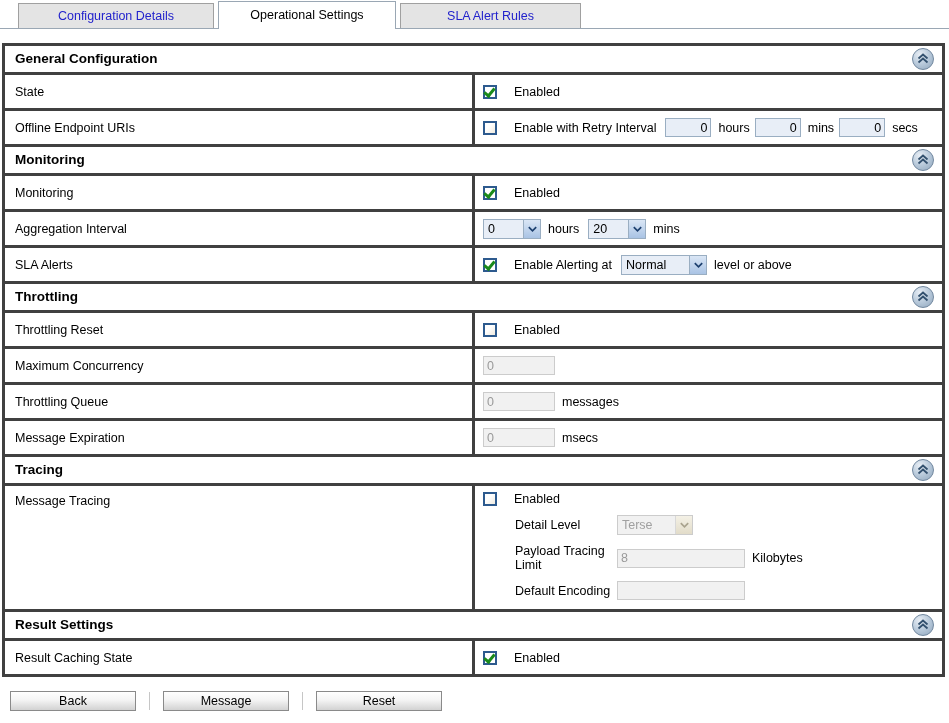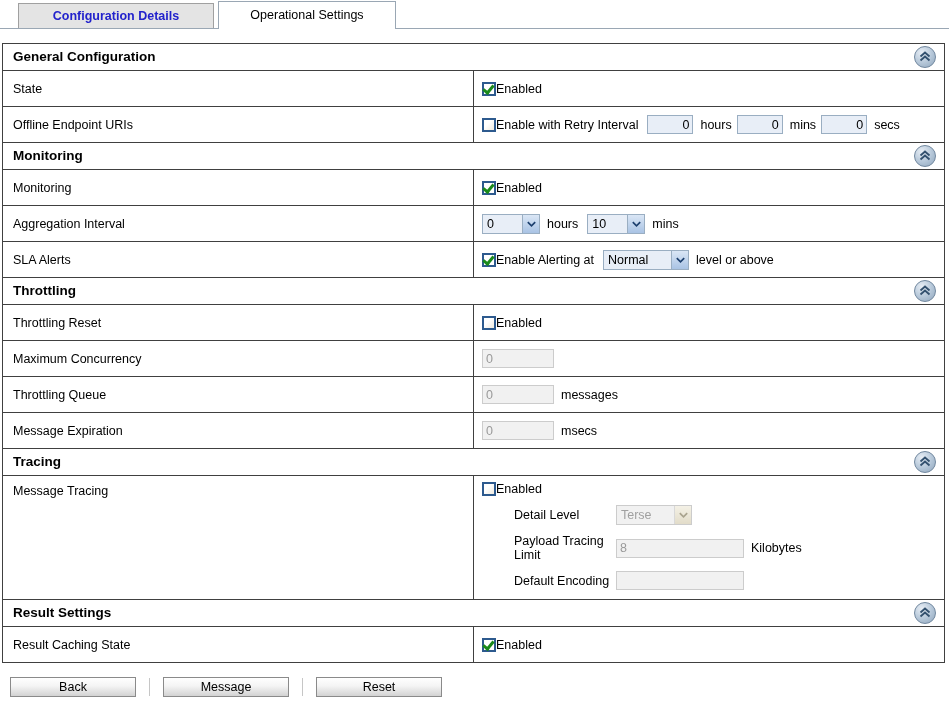--- a/index.html
+++ b/index.html
@@ -37,34 +37,34 @@
   .tab.active {
     background: #ffffff;
     color: #000000;
     height: 28px;
     line-height: 27px;
     border-color: #9aa7b4;
     position: relative;
     z-index: 3;
     margin-bottom: -1px;
   }
-  .tab-w1 { width: 196px; font-weight: bold; }
+  .tab-w1 { width: 196px; }
   .tab-w2 { width: 178px; }
   .tab-w3 { width: 181px; }
   .tab-w4 { width: 177px; }
 
   
   .panel { margin: 14px 2px 0 2px; width: 943px; }
   table.grid {
     width: 100%;
     border-collapse: collapse;
     table-layout: fixed;
   }
   table.grid td {
-    border: 1px solid #404040;
+    border: 3px solid #404040;
     vertical-align: middle;
     background: #ffffff;
   }
   td.sect {
     background: #ece9dd;
     font-size: 13.5px;
     font-weight: bold;
     padding: 5px 8px 6px 10px;
     height: 26px;
     position: relative;
@@ -109,21 +109,21 @@
   .cb.on { background: #ffffff; }
   .cb.on::after {
     content: "";
     position: absolute;
     left: 1px; top: -1px;
     width: 4px; height: 8px;
     border: solid #1a8a1a;
     border-width: 0 3px 3px 0;
     transform: rotate(40deg);
   }
-  .cb-lbl { font-size: 12.5px; padding-left: 0; }
+  .cb-lbl { font-size: 12.5px; padding-left: 17px; }
 
   
   input.txt {
     font-family: "Liberation Sans", sans-serif;
     font-size: 12.5px;
     height: 19px;
     border: 1px solid #9aaec2;
     background: #e8eef7;
     color: #000000;
     padding: 0 3px;
@@ -217,20 +217,23 @@
 </style>
 </head>
 <body>
 
 <div class="tabbar">
   <div class="tab tab-w1">
     <span>Configuration Details</span>
   </div>
   <div class="tab tab-w2 active">
     <span>Operational Settings</span>
+  </div>
+  <div class="tab tab-w3">
+    <span>SLA Alert Rules</span>
   </div>
 </div>
 
 <div class="panel">
 <table class="grid">
 
   <tbody>
         <tr>
     <td class="sect" colspan="2">
       <span>General Configuration</span>
@@ -298,21 +301,21 @@
           <span class="txtpart">0</span>
           <span class="arrow">
             <svg width="9" height="6" viewBox="0 0 9 6">
                     <path d="M0.8 1.2 L4.5 4.8 L8.2 1.2" fill="none" stroke="#1c3f6e" stroke-width="1.7"></path>
                   </svg>
           </span>
         </span>
         <span class="unit">hours</span>
         <span class="gap8"></span>
         <span class="sel w58">
-          <span class="txtpart">10</span>
+          <span class="txtpart">20</span>
           <span class="arrow">
             <svg width="9" height="6" viewBox="0 0 9 6">
                     <path d="M0.8 1.2 L4.5 4.8 L8.2 1.2" fill="none" stroke="#1c3f6e" stroke-width="1.7"></path>
                   </svg>
           </span>
         </span>
         <span class="unit">mins</span>
       </div>
     </td>
   </tr>

